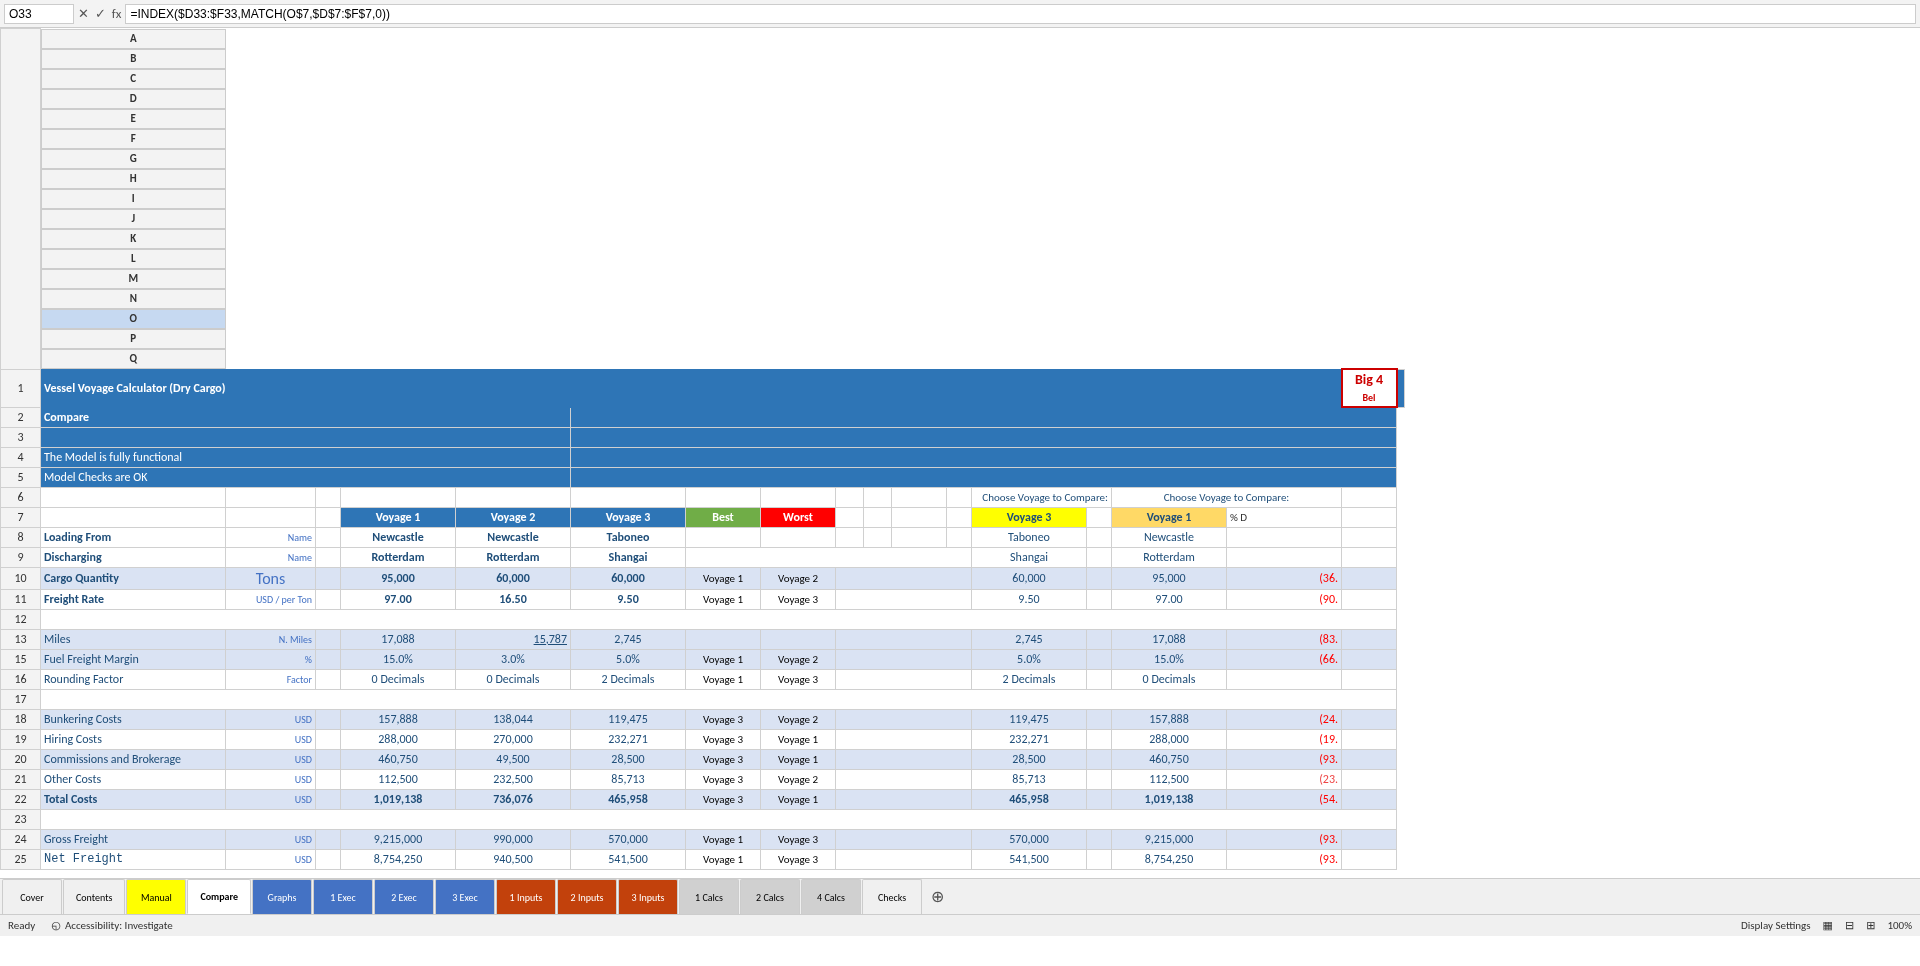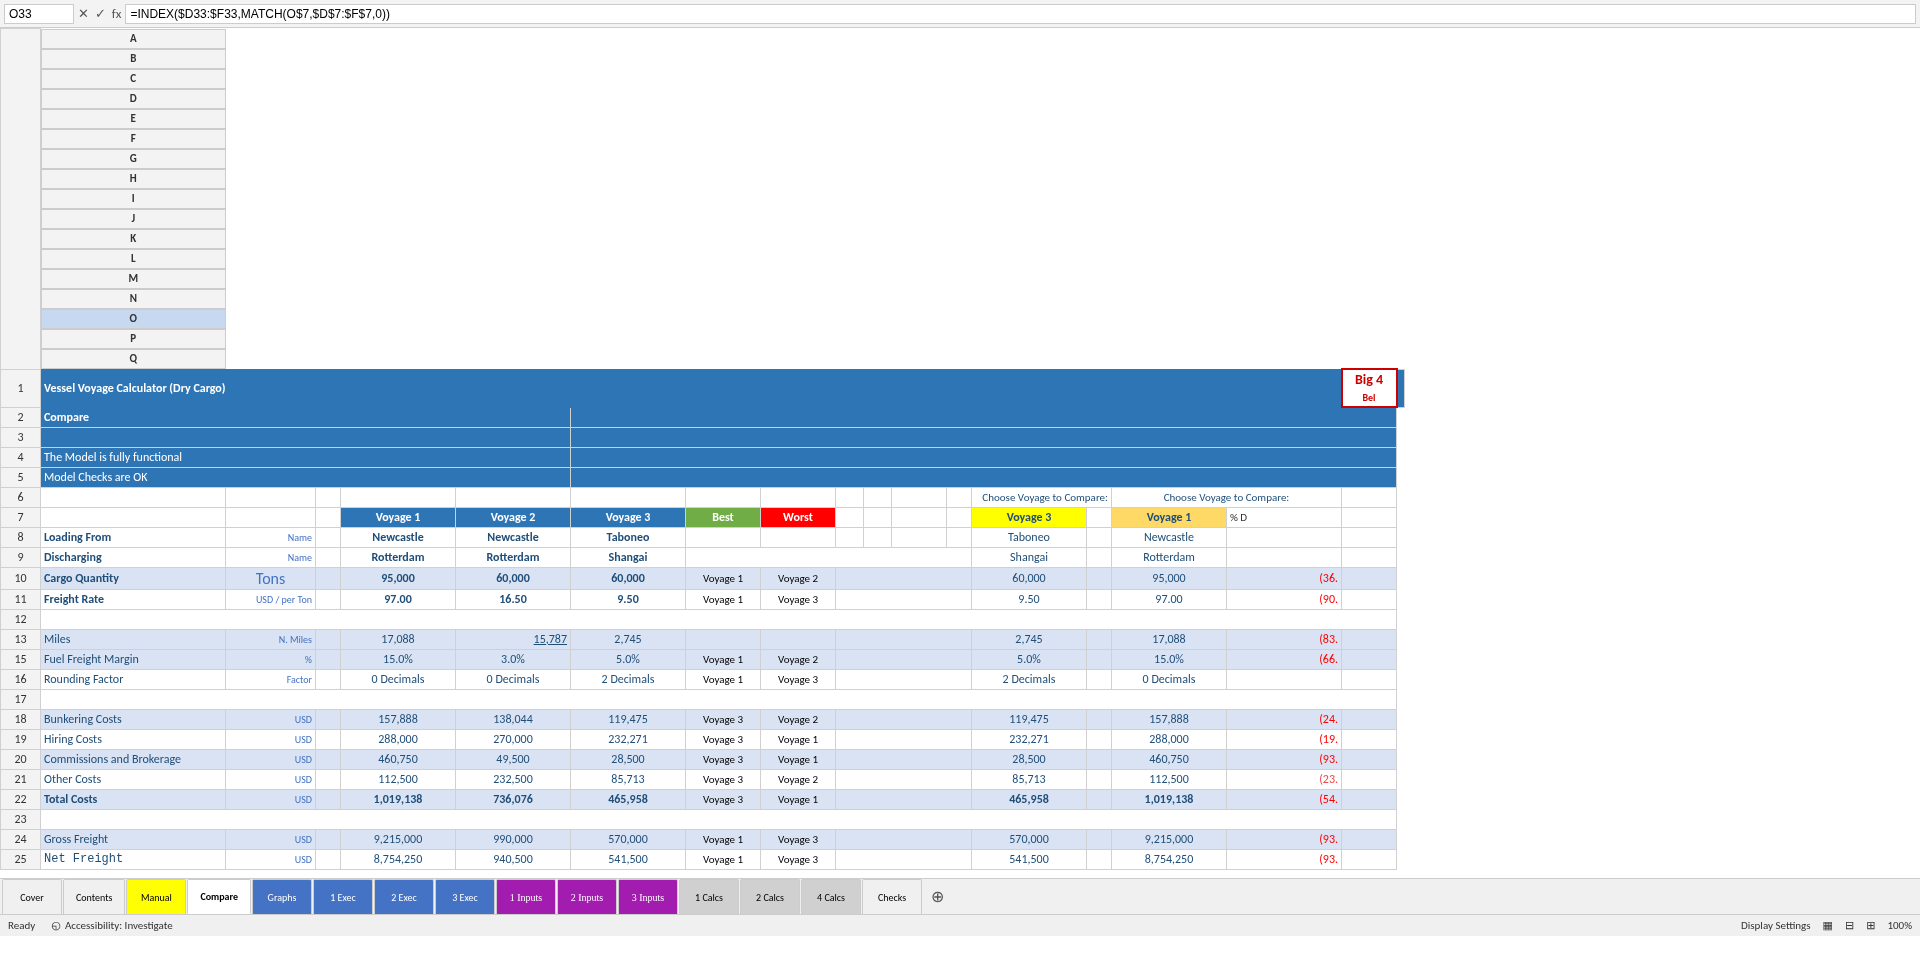--- a/index.html
+++ b/index.html
@@ -111,21 +111,21 @@
       border-bottom: none;
       cursor: pointer;
       font-size: 10px;
       background: #f0f0f0;
       min-width: 60px;
       border-radius: 2px 2px 0 0;
     }
     .tab.active { background: #fff; border-bottom: 1px solid #fff; font-weight: bold; }
     .tab.yellow { background: #ffff00; }
     .tab.blue-tab { background: #4472c4; color: #fff; }
-    .tab.green-tab { background: #a21caf; color: #fff; font-family: Liberation Serif, serif; }
+    .tab.green-tab { background: #c2410c; color: #fff; }
     .tab.gray-tab { background: #d0d0d0; }
 
     .status-bar {
       display: flex; align-items: center; justify-content: space-between;
       height: 22px; background: #f0f0f0; border-top: 1px solid #ccc;
       padding: 0 8px; font-size: 11px; color: #333;
     }
     .status-right { display: flex; gap: 12px; align-items: center; }
 
     .voyage-header { background-color: #2e75b6; color: #fff; font-weight: bold; text-align: center; }

